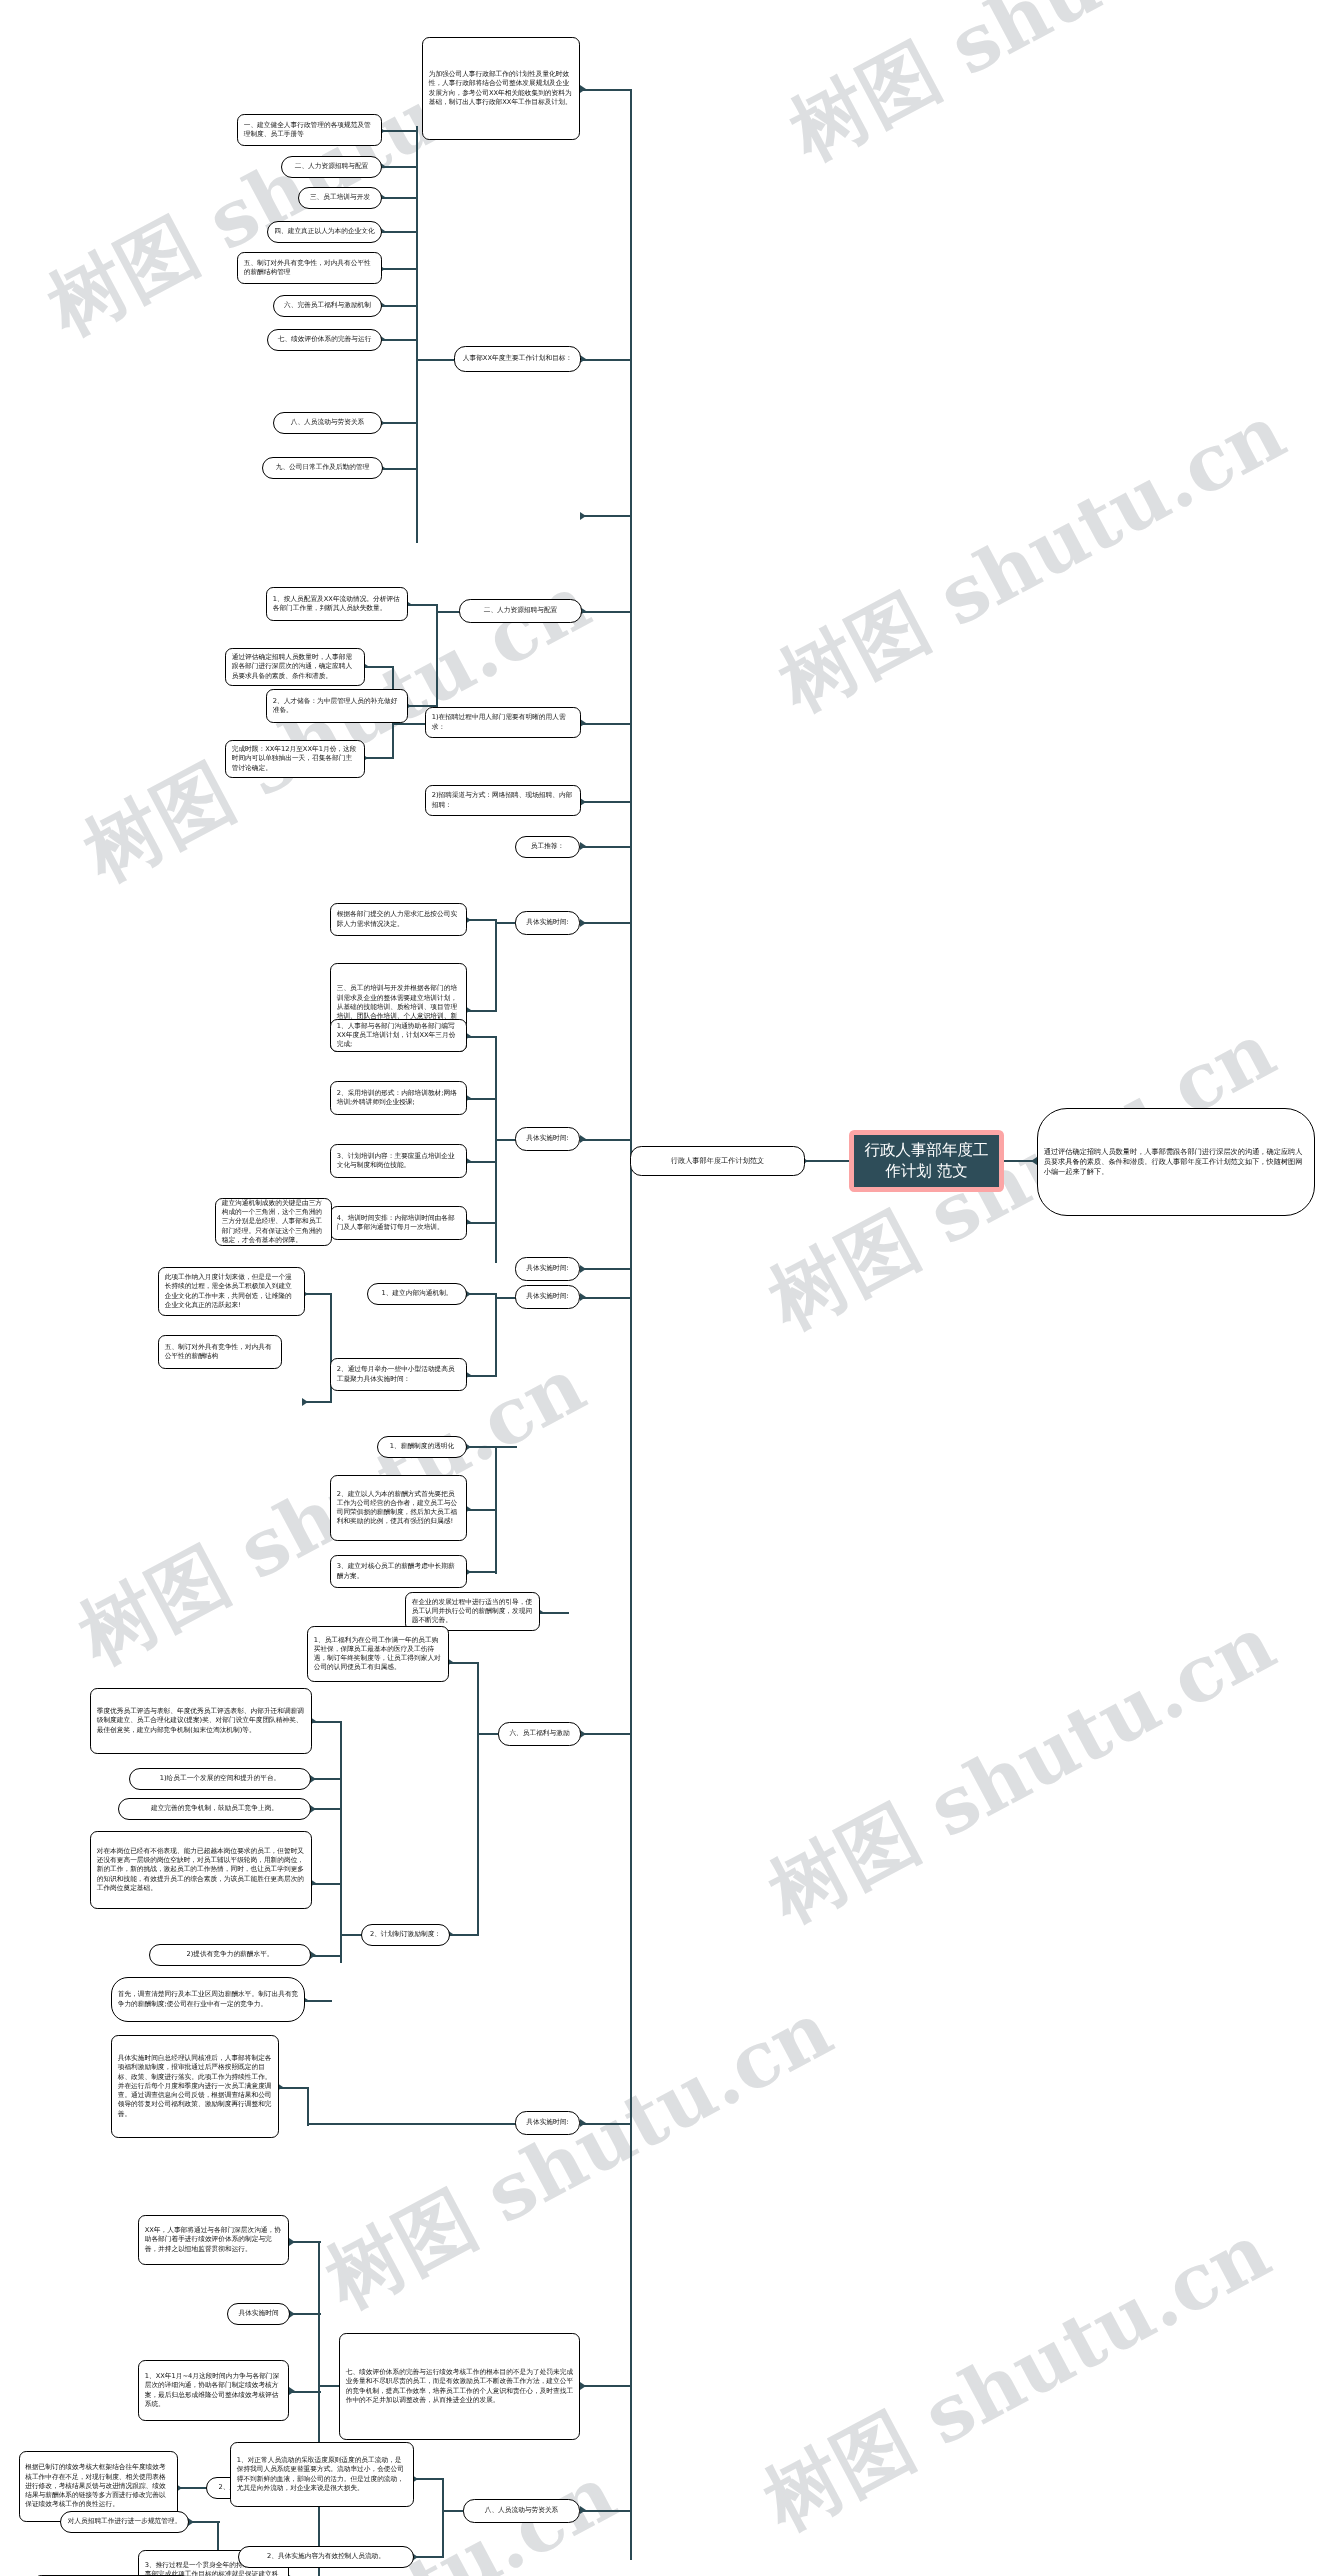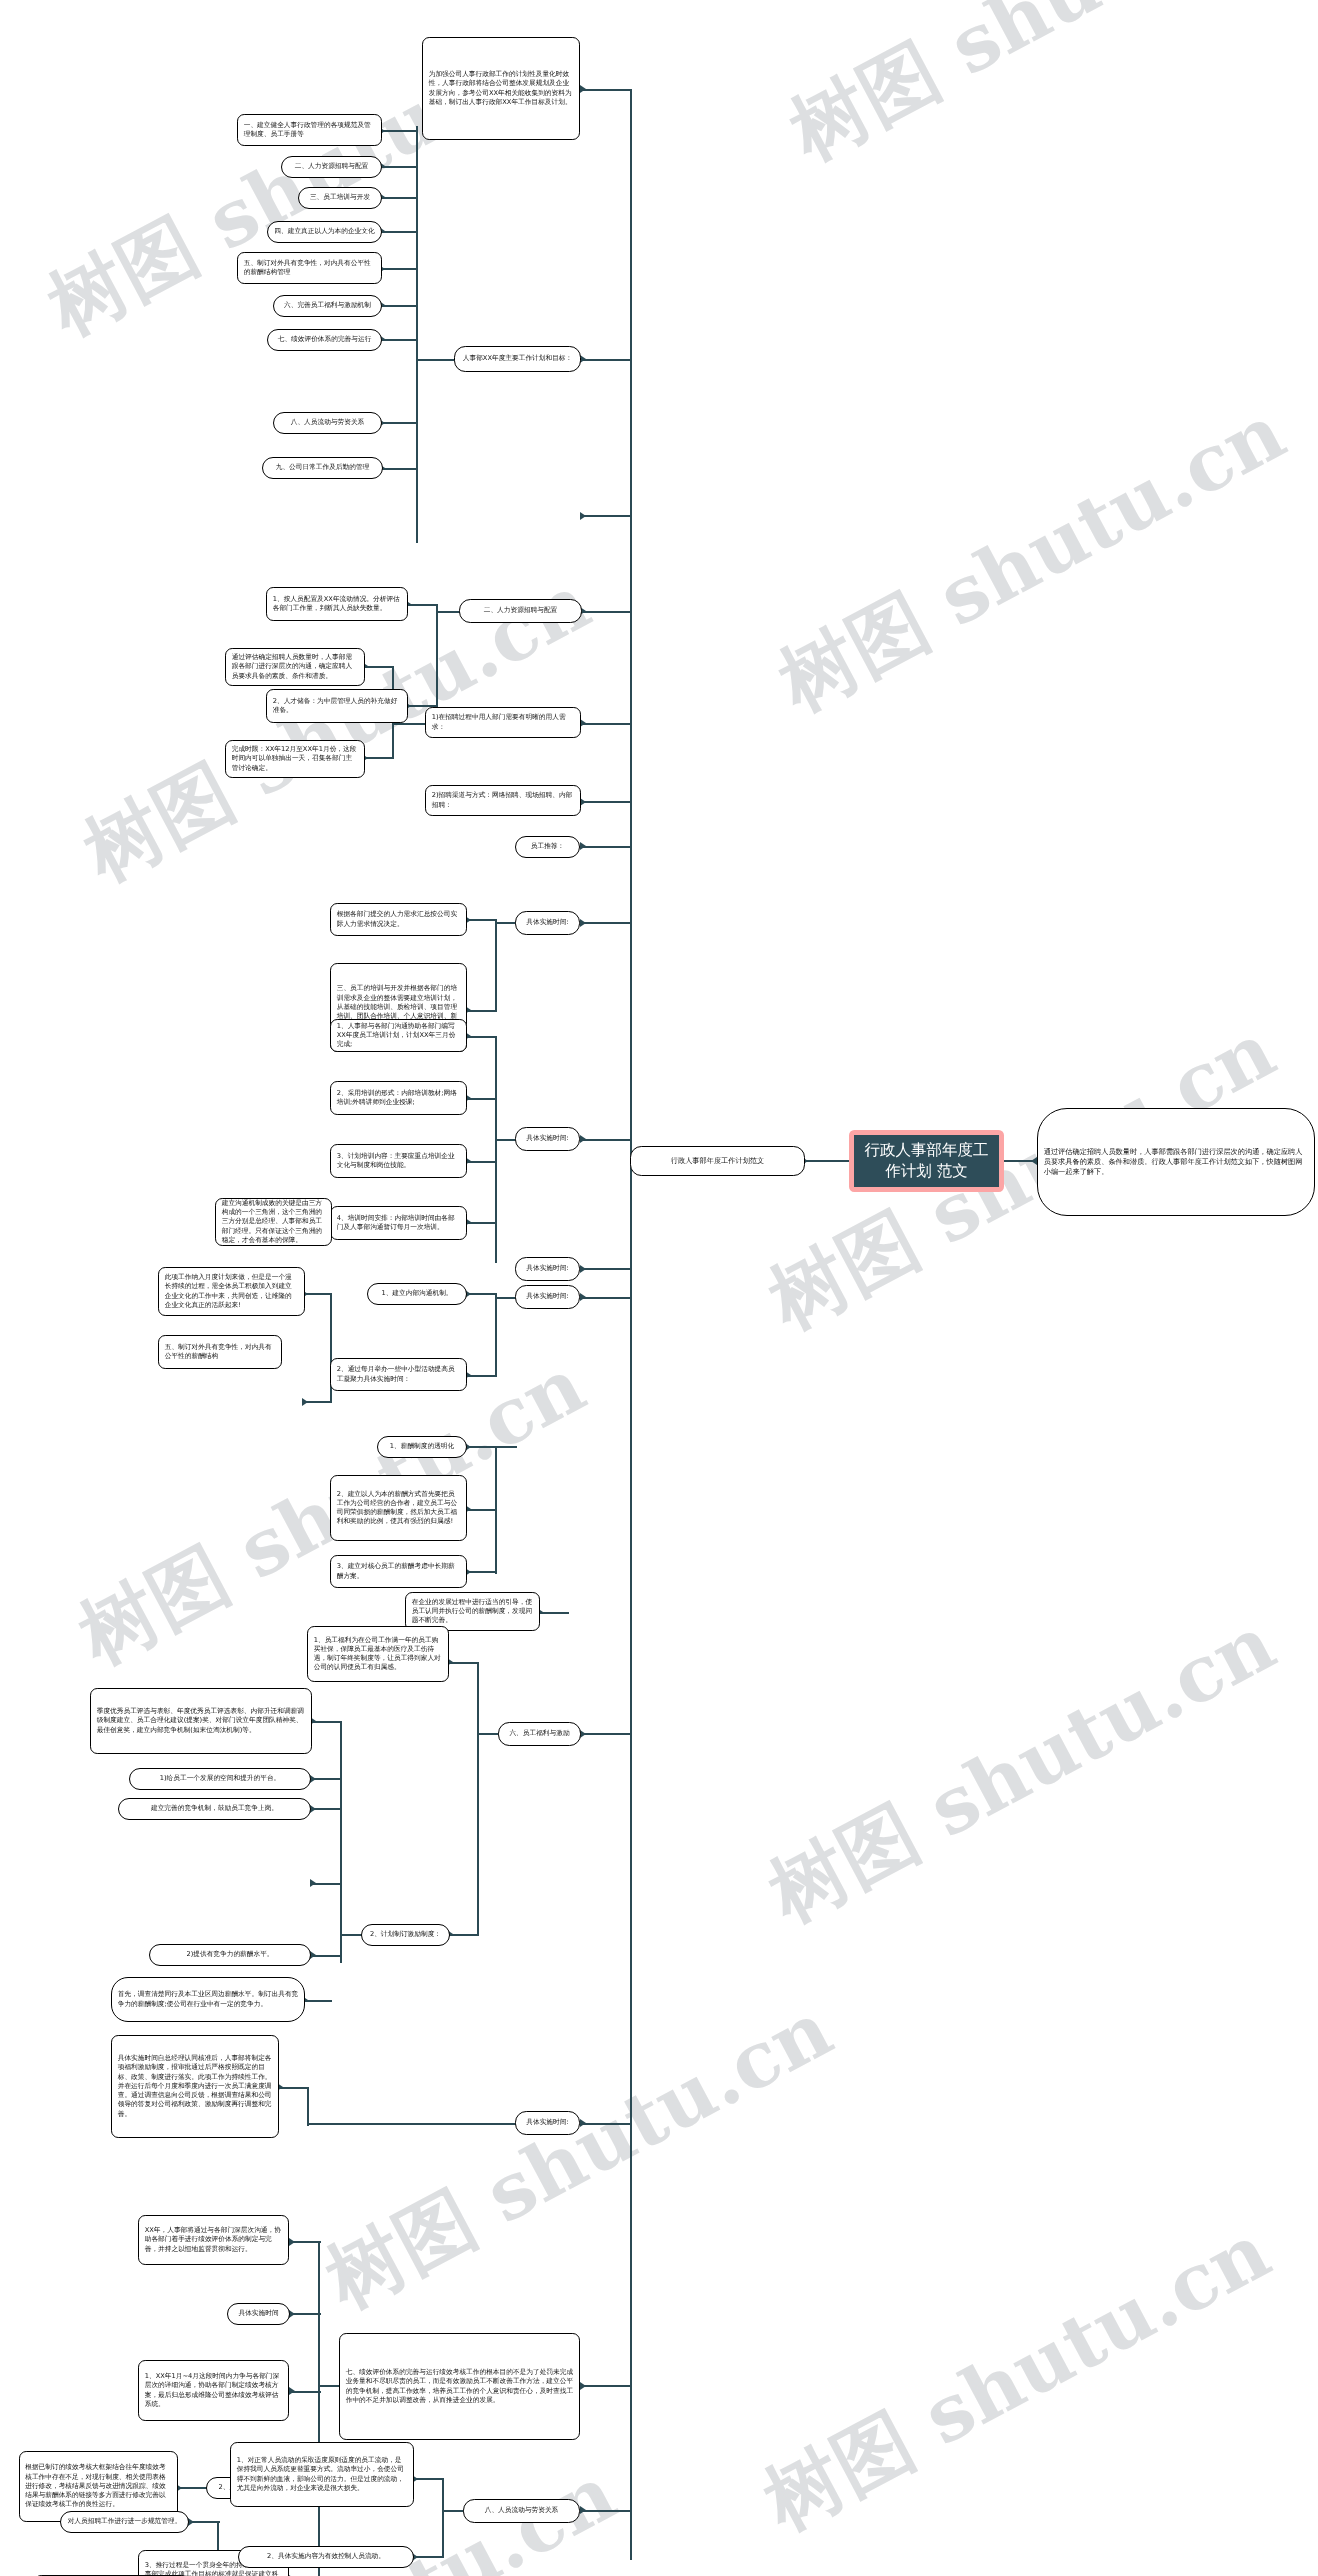--- a/index.html
+++ b/index.html
@@ -385,20 +385,23 @@
   <div class="node pill ctr" style="left:129px;top:1768px;width:182px;height:21.6px;">
     <span class="n-sm">1)给员工一个发展的空间和提升的平台。</span>
   </div>
   <div class="ln lnh" style="left:312px;top:1808px;width:30px;"></div>
   <div class="arw" style="left:310px;top:1805px;transform:rotate(180deg);"></div>
   <div class="node pill ctr" style="left:118px;top:1798px;width:193px;height:21.6px;">
     <span class="n-sm">建立完善的竞争机制，鼓励员工竞争上岗。</span>
   </div>
   <div class="ln lnh" style="left:312px;top:1883px;width:30px;"></div>
   <div class="arw" style="left:310px;top:1879px;transform:rotate(180deg);"></div>
+  <div class="node" style="left:90px;top:1831px;width:222px;height:78px;">
+    <span class="n-sm">对在本岗位已经有不俗表现、能力已超越本岗位要求的员工，但暂时又还没有更高一层级的岗位空缺时，对员工辅以平级轮岗，用新的岗位，新的工作，新的挑战，激起员工的工作热情，同时，也让员工学到更多的知识和技能，有效提升员工的综合素质，为该员工能胜任更高层次的工作岗位奠定基础。</span>
+  </div>
   <div class="ln lnh" style="left:312px;top:1955px;width:30px;"></div>
   <div class="arw" style="left:310px;top:1951px;transform:rotate(180deg);"></div>
   <div class="node pill ctr" style="left:149px;top:1944px;width:162px;height:21.6px;">
     <span class="n-sm">2)提供有竞争力的薪酬水平。</span>
   </div>
 
   <div class="ln lnh" style="left:582px;top:2123px;width:49px;"></div>
   <div class="arw" style="left:580px;top:2119px;transform:rotate(180deg);"></div>
   <div class="node pill ctr" style="left:515px;top:2111px;width:65px;height:24px;">
     <span class="n-sm">具体实施时间:</span>

